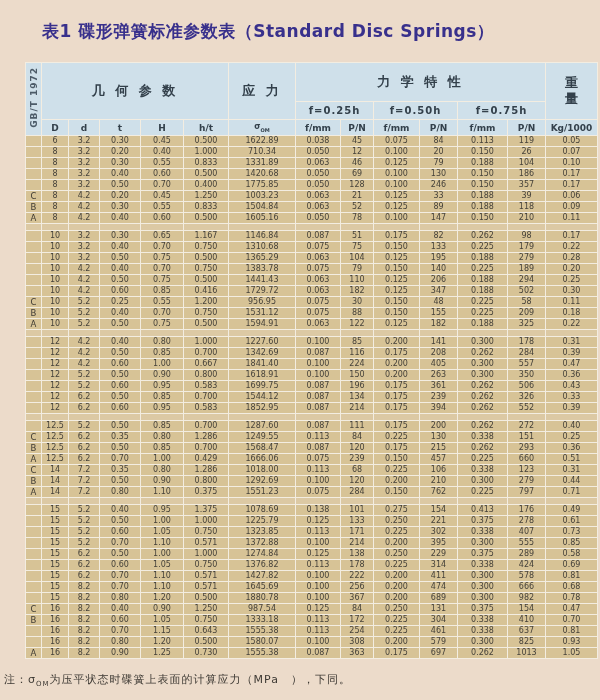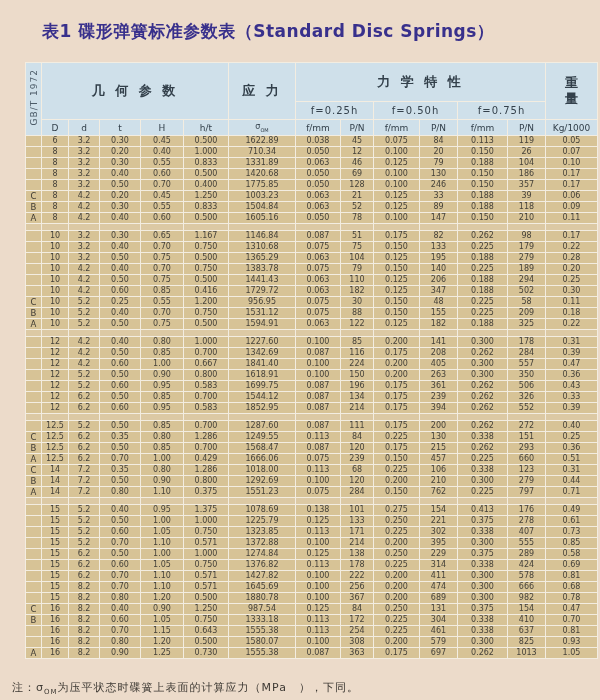--- a/index.html
+++ b/index.html
@@ -19,41 +19,41 @@
     position:absolute;left:25px;top:62px;
     width:572px;table-layout:fixed;
     border-collapse:collapse;
     border:1px solid #f3ede1;
   }
   .spring-table th,.spring-table td{
     border:1px solid #f3ede1;
     padding:0;text-align:center;vertical-align:middle;
     overflow:hidden;white-space:nowrap;
   }
-  thead th{background:#cfe0ea;color:#33404b;font-weight:normal;}
+  thead th{background:#cfe0ea;color:#33404b;font-weight:bold;}
   th.gbt{width:16px;}
   .vertical{
     display:inline-block;
     writing-mode:vertical-rl;transform:rotate(180deg);
     font-size:9px;letter-spacing:1px;color:#4c5b68;
   }
   th.section{font-size:13px;font-weight:bold;letter-spacing:3px;height:38px;}
   th.weight-head{letter-spacing:0;line-height:1.2;}
   tr.defl-row th{font-size:10px;height:17px;letter-spacing:1px;}
   tr.collab-row th{font-size:9px;height:15px;}
   tr.collab-row th.sigma{font-size:8px;}
   .sigma sub{font-size:5px;}
   tbody td{
     background:#d7c396;color:#46423a;
     font-size:8px;height:10px;line-height:10px;
   }
   tbody td.lettercol{font-size:8.5px;color:#3f3b34;}
   tbody tr.spacer td{background:#dcc9a4;height:6px;line-height:6px;}
   .note{
-    position:absolute;left:4px;top:672px;margin:8px;
+    position:absolute;left:4px;top:672px;margin:0;
     font-size:11px;color:#3e3a34;letter-spacing:1px;white-space:nowrap;
   }
   .note sub{font-size:7px;}
 </style>
 </head>
 <body>
 
 <div class="page">
 
   <h1 class="title">表1 碟形弹簧标准参数表（Standard Disc Springs）</h1>

